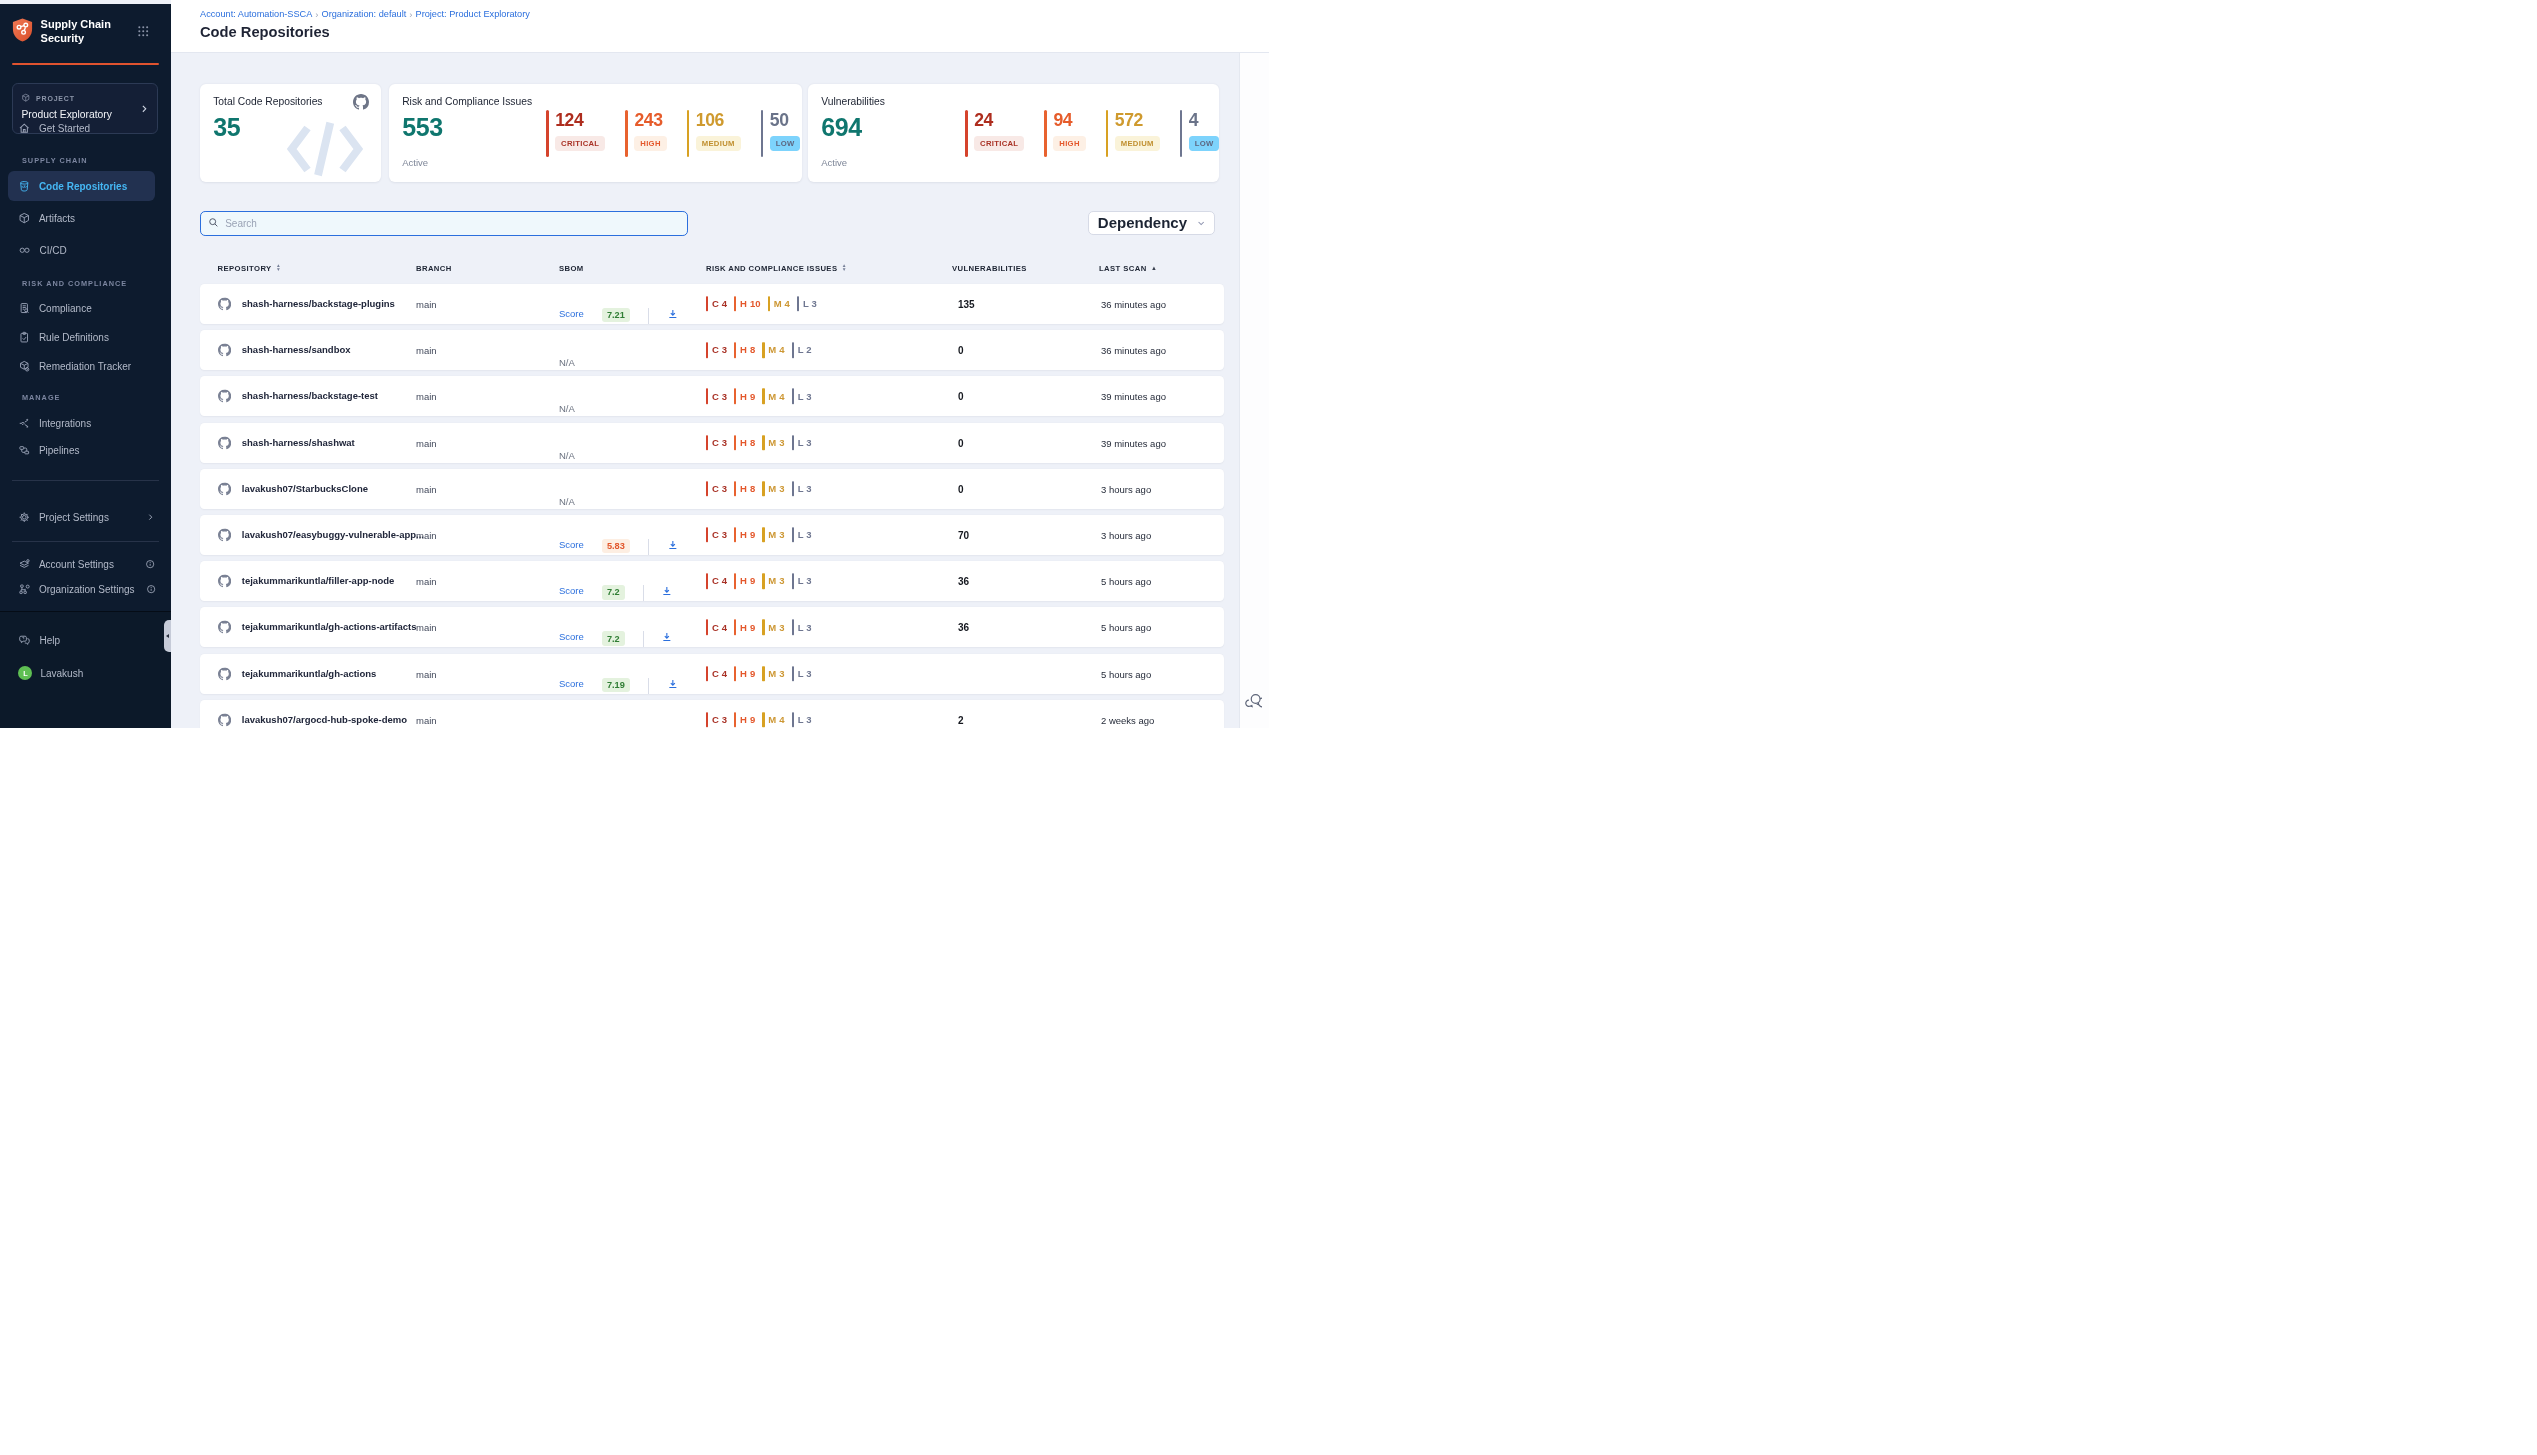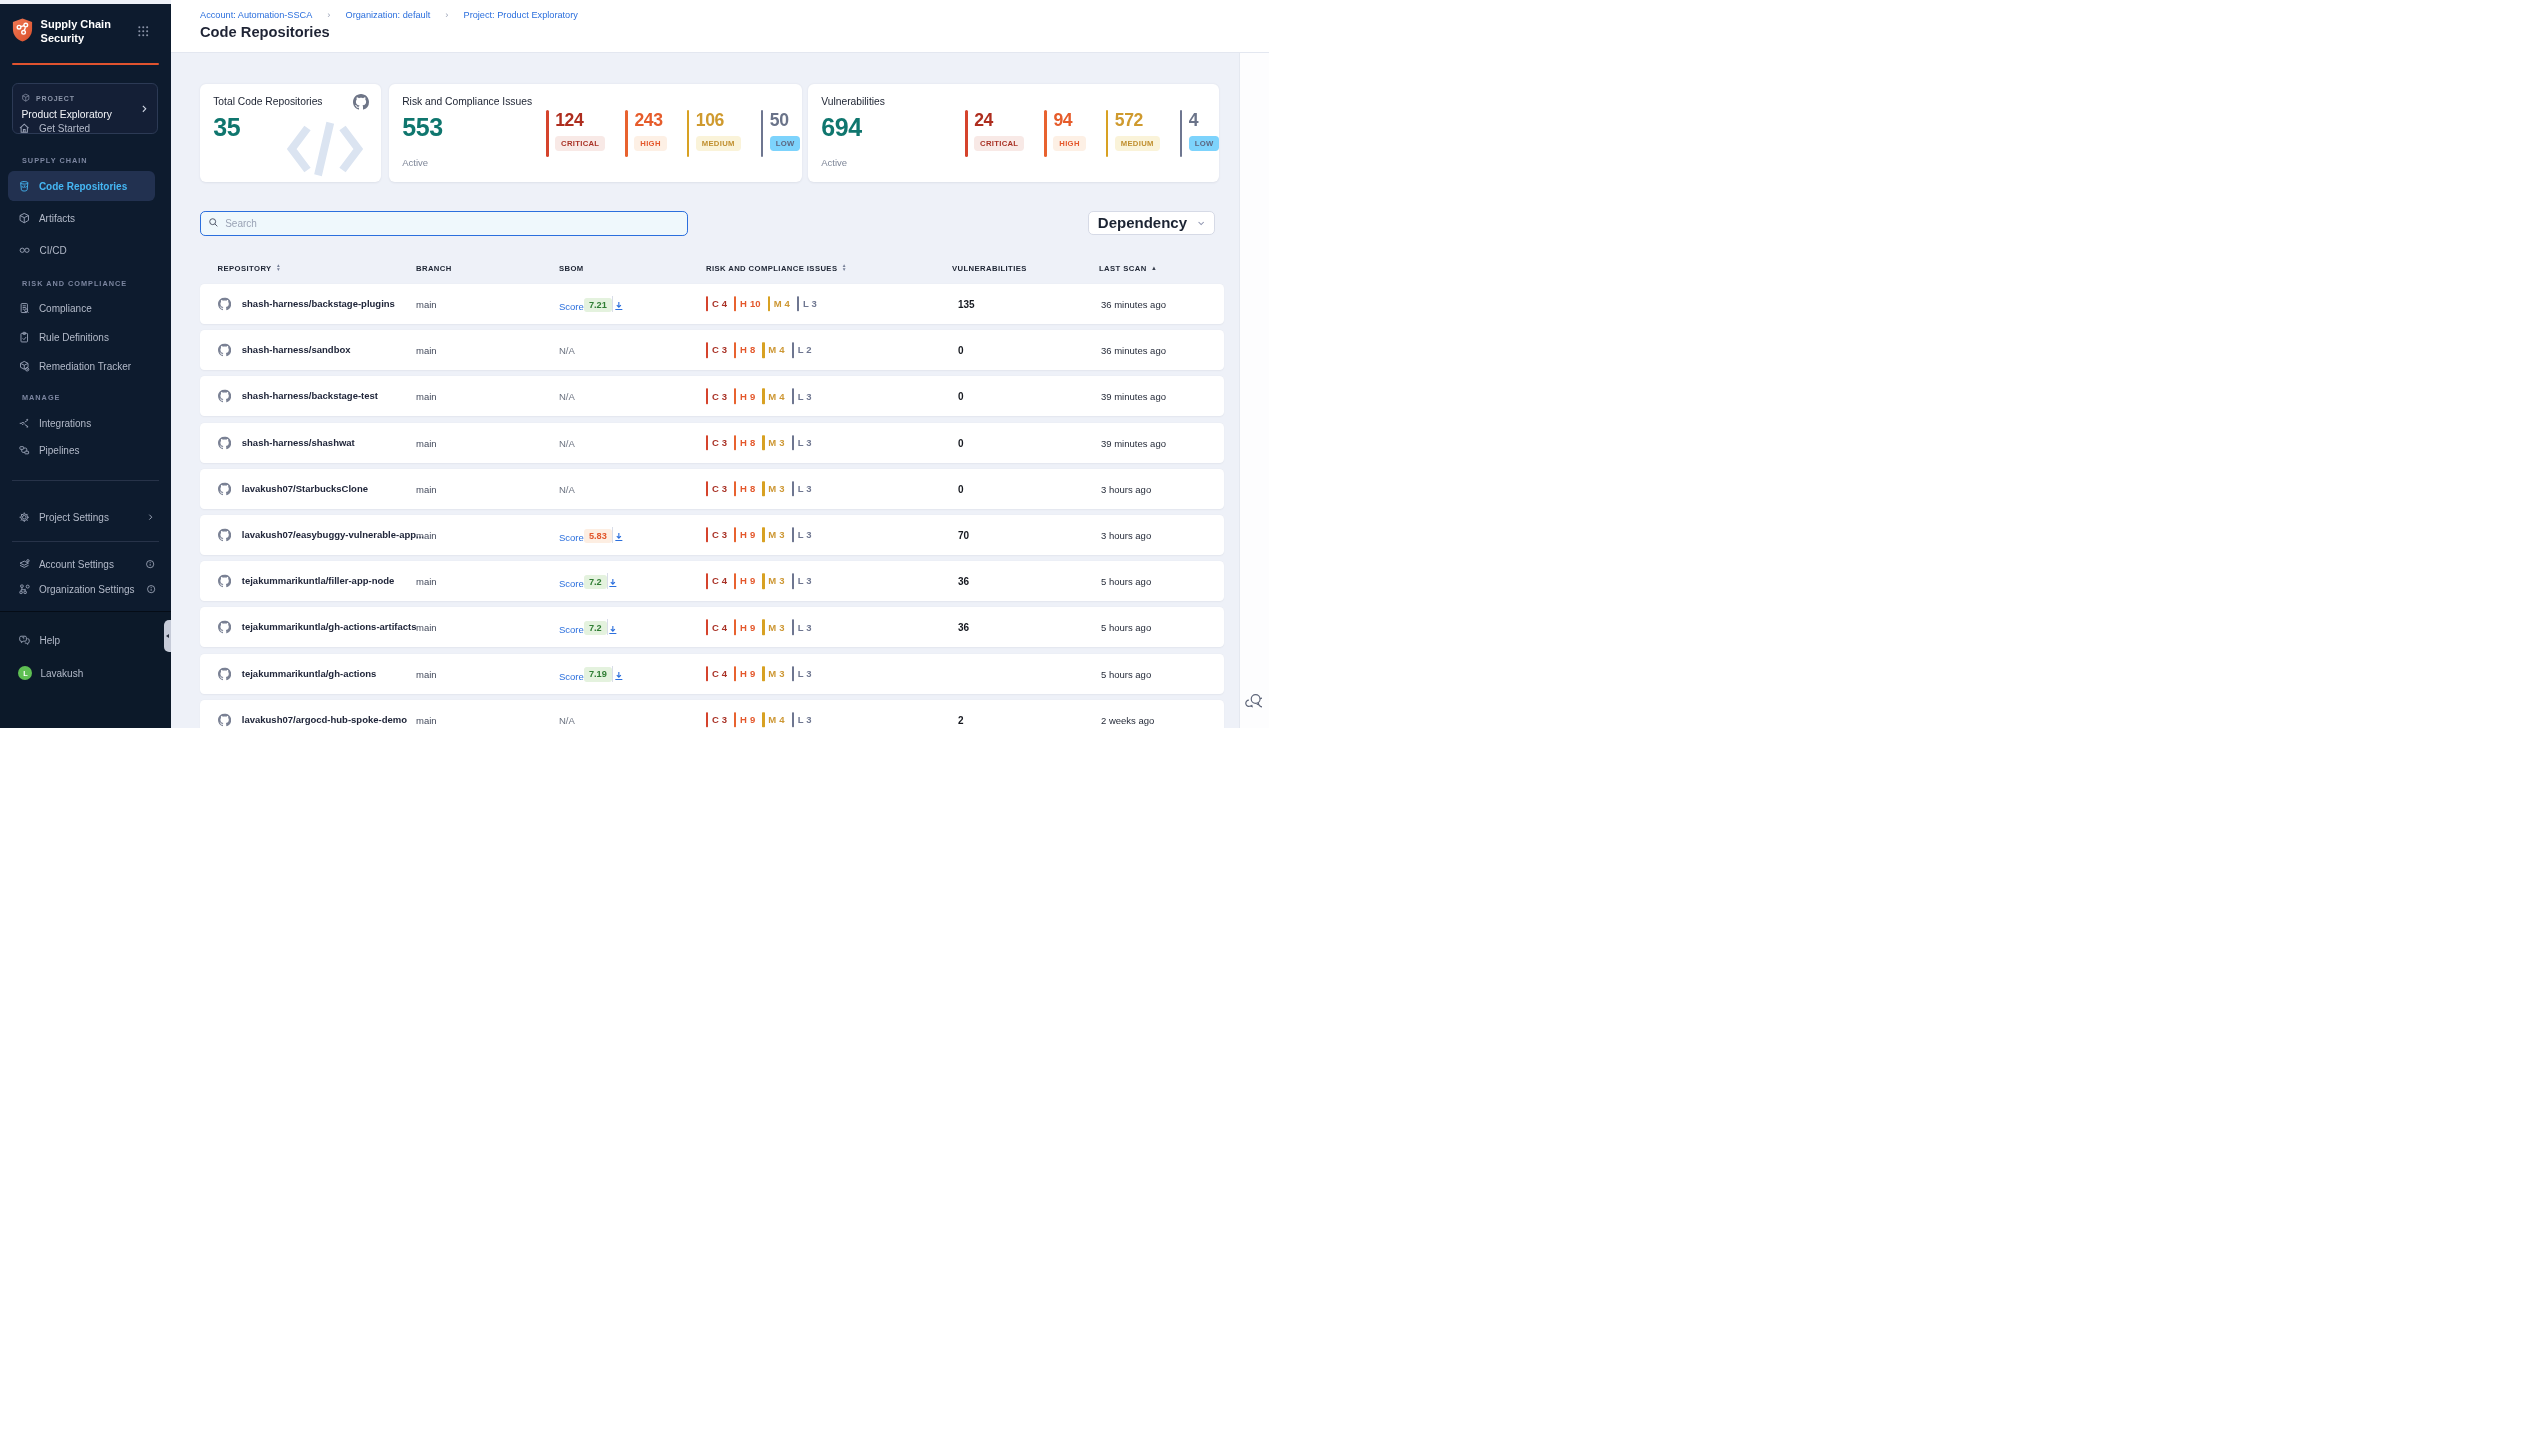--- a/index.html
+++ b/index.html
@@ -33,21 +33,21 @@
   .avatar { width:14px; height:14px; border-radius:50%; background:#5fbf53; color:#fff; font-size:7.3px; font-weight:700;
     display:flex; align-items:center; justify-content:center; }
   .collapse-tab { position:absolute; left:164px; top:620px; width:7.3px; height:32px; background:#c6cbd8;
     border-radius:5.1px 0 0 5.1px; z-index:6; cursor:pointer; display:flex; align-items:center; justify-content:center; }
   .collapse-tab i { width:0; height:0; border-top:2.9px solid transparent; border-bottom:2.9px solid transparent;
     border-right:3.7px solid #272e3c; }
 
   
   .main { position:absolute; left:171px; top:0; width:1098px; height:728px; }
   .page-header { position:absolute; left:0; top:0; width:1098px; height:53px; background:#fff; border-bottom:0.7px solid #e3e7f0; }
-  .breadcrumb { position:absolute; top:8.8px; left:29px; display:flex; gap:15px; align-items:flex-end; font-size:9.2px; }
+  .breadcrumb { position:absolute; top:8.8px; left:29px; display:flex; gap:3px; align-items:center; font-size:9.2px; }
   .breadcrumb a { color:#2b6fdd; text-decoration:none; cursor:pointer; }
   .breadcrumb .sep { color:#9aa2b6; font-size:9.5px; }
   .page-title { position:absolute; top:23.5px; left:29px; font-size:14.7px; font-weight:700; color:#1e2334; }
 
   .rail { position:absolute; left:1239px; top:53px; width:30px; height:675px; background:#fdfdfe; border-left:0.7px solid #e4e8f0; z-index:4; }
   .rail .chat { position:absolute; bottom:16px; right:6.6px; cursor:pointer; }
 
   .card { position:absolute; top:84px; background:#fff; border-radius:5.9px; box-shadow:0 0.7px 2.2px rgba(31,41,63,.08); overflow:hidden; }
   .card .ctitle { position:absolute; top:11.7px; left:13.2px; font-size:10.3px; color:#1b2130; }
   .card .big { position:absolute; top:29px; left:13.2px; font-size:25px; font-weight:700; color:#0f766e; letter-spacing:-0.4px; }
@@ -81,21 +81,21 @@
     display:flex; align-items:center; cursor:pointer; }
   .sorts { display:inline-flex; flex-direction:column; margin-left:4.4px; font-size:4.8px; line-height:4.4px; color:#767f97; }
   .sort-asc { margin-left:4.4px; font-size:5.9px; color:#39404f; }
 
   .trow { position:relative; height:40px; margin-bottom:6.2px; background:#fff; border-radius:4.4px;
     box-shadow:0 0.7px 1.5px rgba(31,41,63,.05); cursor:pointer; }
   .cell { position:absolute; top:50%; transform:translateY(-50%); }
   .c-repo { left:17.6px; display:flex; align-items:center; gap:11px; }
   .rname { font-size:9.5px; font-weight:600; color:#20263a; }
   .c-branch { left:216px; font-size:9.5px; color:#444b5d; }
-  .c-sbom { left:359px; display:flex; align-items:flex-end; gap:0; }
+  .c-sbom { left:359px; display:flex; align-items:flex-start; gap:18px;margin-top:12px; }
   .score-lbl { font-size:9.5px; color:#2b6fdd; }
   .score-badge { font-size:9.2px; font-weight:700; padding:2.2px 5.1px; border-radius:2.9px; }
   .score-badge.good { color:#2f7d33; background:#e4f2de; }
   .score-badge.warn { color:#e2562b; background:#fdeee2; }
   .vdiv { width:0.7px; height:16px; background:#d9dde8; }
   .na { font-size:9.5px; color:#6b7280; }
   .c-issues { left:506px; display:flex; align-items:center; }
   .seg { display:inline-flex; align-items:center; gap:3.7px; margin-right:7.3px; }
   .seg .bar { width:2.2px; height:15.4px; border-radius:0.7px; }
   .sv { font-size:9.5px; font-weight:700; display:inline-flex; gap:2.9px; }

